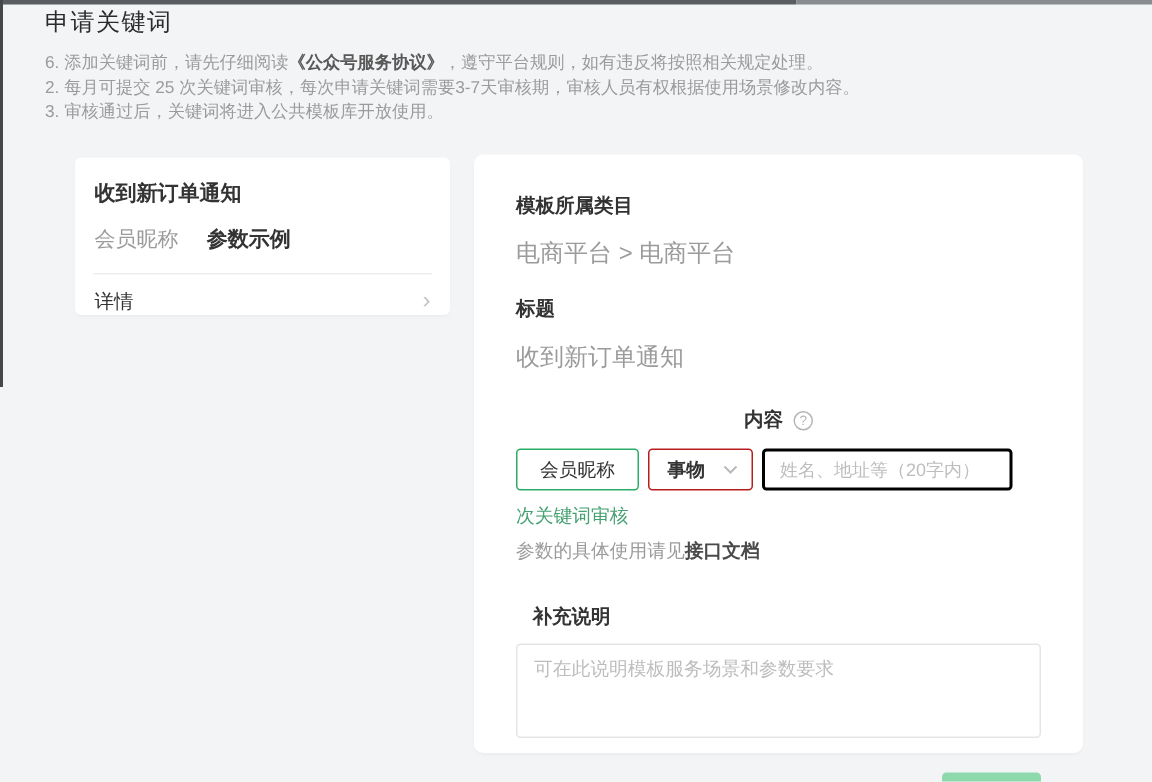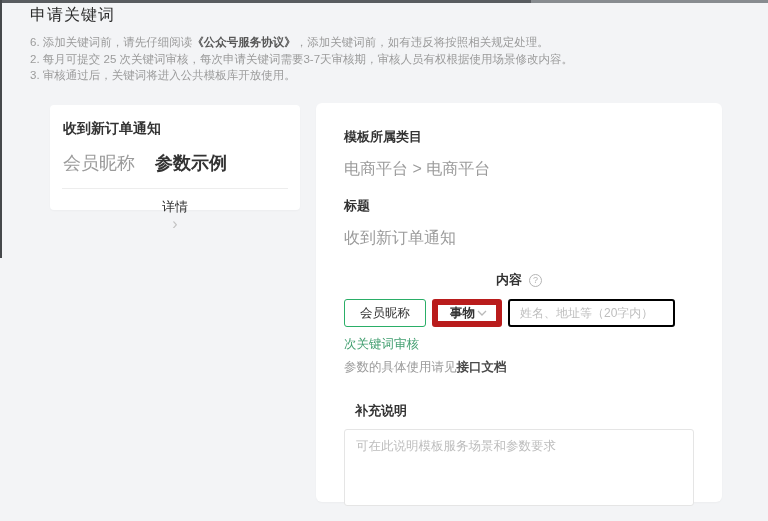--- a/index.html
+++ b/index.html
@@ -22,25 +22,25 @@
   .instructions { font-size:11.5px; color:#9b9b9b; line-height:16.5px; }
   .instructions .strong-link { color:#585858; font-weight:bold; cursor:pointer; }
 
   
   .preview-card {
     position:absolute; left:50px; top:105px; width:250px; height:105px;
     background:#fff; border-radius:4px; padding:15px 13px 0 13px;
     box-shadow:0 1px 2px rgba(0,0,0,.03);
   }
   .pc-title { font-size:14px; font-weight:bold; color:#333; }
-  .pc-param { margin-top:13px; font-size:18px; }
+  .pc-param { margin-top:13px; font-size:14px; }
   .pc-param-label { color:#9b9b9b; }
   .pc-param-value { color:#333; font-weight:bold; margin-left:15px; }
   .pc-divider { border:none; border-top:1px solid #ededed; margin:13px -1px 0 -1px; }
-  .pc-detail { display:flex; justify-content:space-between; align-items:center; padding:9px 0; cursor:pointer;flex-direction:column; }
+  .pc-detail { display:flex; justify-content:space-between; align-items:center; padding:9px 0; cursor:pointer; }
   .pc-detail-label { font-size:13px; color:#333; }
   .pc-chevron { font-size:16px; color:#c3c3c3; line-height:1; }
 
   
   .form-panel {
     position:absolute; left:316px; top:103px; width:406px; height:399px;
     background:#fff; border-radius:6px; padding:25px 28px;
     box-shadow:0 1px 2px rgba(0,0,0,.03);
   }
   .field-label { font-size:13px; font-weight:bold; color:#333; display:flex; align-items:center; }
@@ -54,38 +54,38 @@
     color:#b5b5b5; font-size:9px; font-weight:normal; margin-left:7px; cursor:pointer;
   }
 
   .content-row { display:flex; align-items:center; margin-top:10px; gap:6px; }
   .kw-input {
     width:82px; height:28px; border:1px solid #2aae67; border-radius:3px;
     font-size:12.5px; color:#333; text-align:center; outline:none; padding:0 4px;
     font-family:inherit; background:#fff;
   }
   .type-select {
-    width:70px; height:28px; border:6px solid #b91c1c; border-radius:3px;
+    width:70px; height:28px; border:1px solid #b91c1c; border-radius:3px;
     display:flex; align-items:center; justify-content:space-between;
     padding:0 9px 0 12px; cursor:pointer; background:#fff;
   }
   .type-select-value { font-size:12.5px; color:#333; font-weight:bold; }
   .example-input {
     width:167px; height:28px; border:2px solid #000000; border-radius:3px;
     font-size:12px; color:#555; padding:0 10px; outline:none; font-family:inherit; background:#fff;
   }
   .example-input::placeholder { color:#bdbdbd; }
 
   .add-keyword { margin-top:9px; font-size:12.5px; color:#45a072; cursor:pointer; display:inline-block; }
   .doc-hint { margin-top:6px; font-size:12.5px; color:#9b9b9b; }
   .doc-link { color:#4a4a4a; font-weight:bold; cursor:pointer; }
 
   .note-label { margin-top:26px;margin-left:11px; }
   .note-textarea {
-    margin-top:9px; width:350px; height:77px; border:1px solid #e5e5e5; border-radius:3px;
+    margin-top:9px; width:350px; height:63px; border:1px solid #e5e5e5; border-radius:3px;
     resize:none; font-size:12.5px; padding:8px 11px; outline:none; font-family:inherit; color:#555;
     display:block; background:#fff;
   }
   .note-textarea::placeholder { color:#bdbdbd; }
 
   .submit-row { margin-top:23px; display:flex; justify-content:flex-end; align-items:center; gap:17px; }
   .quota-text { font-size:13px; color:#9b9b9b; }
   .submit-btn {
     width:66px; height:28px; background:#8ed9ac; color:rgba(255,255,255,.8);
     border:none; border-radius:3px; font-size:13px; cursor:pointer; font-family:inherit;
@@ -94,21 +94,21 @@
 </head>
 <body>
 
 <div class="edge-top-left"></div>
 <div class="edge-top-right"></div>
 <div class="edge-left"></div>
 
 <div class="page-header">
   <h1 class="page-title">申请关键词</h1>
   <div class="instructions">
-    <div><span>6. 添加关键词前，请先仔细阅读</span><span class="strong-link">《公众号服务协议》</span><span>，添加关键词前，如有违反将按照相关规定处理。</span></div>
+    <div><span>6. 添加关键词前，请先仔细阅读</span><span class="strong-link">《公众号服务协议》</span><span>，遵守平台规则，如有违反将按照相关规定处理。</span></div>
     <div>2. 每月可提交 25 次关键词审核，每次申请关键词需要3-7天审核期，审核人员有权根据使用场景修改内容。</div>
     <div>3. 审核通过后，关键词将进入公共模板库开放使用。</div>
   </div>
 </div>
 
 <div class="preview-card">
   <div class="pc-title">收到新订单通知</div>
   <div class="pc-param">
     <span class="pc-param-label">会员昵称</span>
     <span class="pc-param-value">参数示例</span>

